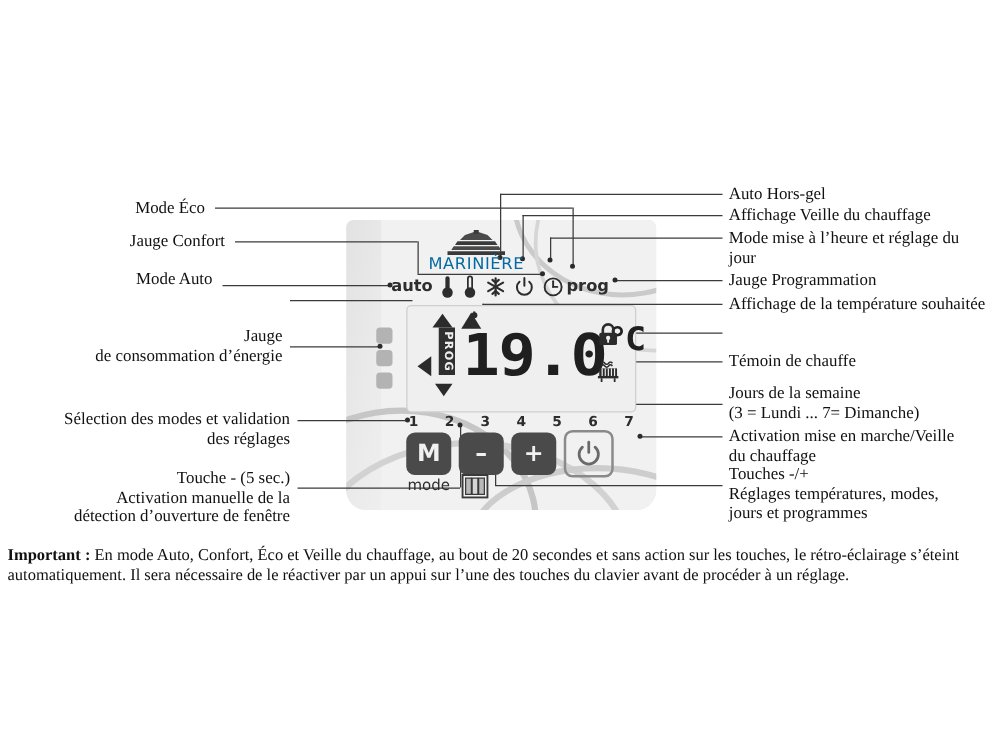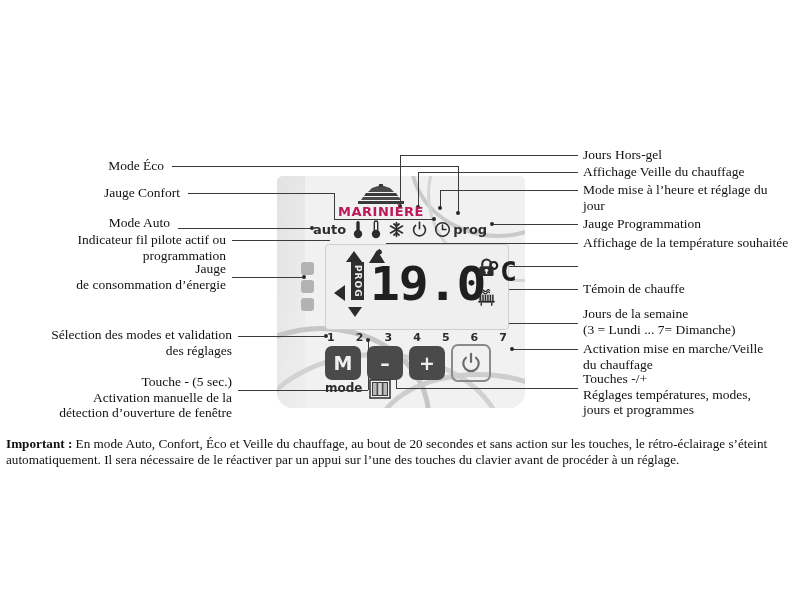--- a/index.html
+++ b/index.html
@@ -86,24 +86,24 @@
     left: 44px;
     top: 8px;
     width: 120px;
     text-align: center;
     z-index: 5;
   }
   #logo .crown { display: block; margin: 0 auto; }
   #logo .wordmark {
     display: block;
     font-family: "DejaVu Sans", sans-serif;
-    font-weight: bold;
+    font-weight: normal;
     font-size: 13px;
     letter-spacing: 0.5px;
-    color: #be185d;
+    color: #0369a1;
     margin-top: -2px;
   }
 
   
   #symbolrow {
     position: absolute;
     left: 36px;
     top: 42px;
     width: 200px;
     height: 22px;
@@ -231,21 +231,21 @@
     border: 2px solid #8a8a8a;
     color: #6a6a6a;
   }
   #mode-label {
     position: absolute;
     left: 48px;
     top: 205px;
     width: 36px;
     text-align: center;
     font-family: "DejaVu Sans", sans-serif;
-    font-weight: bold;
+    font-weight: normal;
     font-size: 12px;
     color: #2d2d2d;
     z-index: 6;
   }
   #window-icon {
     position: absolute;
     left: 92px;
     top: 203px;
     z-index: 6;
   }
@@ -422,43 +422,41 @@
   <div class="callout left" style="left:40px; top:185px; width:140px;">Jauge Confort</div>
   <div class="lead h" style="left:188px; top:193px; width:146px;"></div>
   <div class="lead v" style="left:334px; top:193px; height:26px;"></div>
   <div class="lead h" style="left:334px; top:219px; width:100px;"></div>
   <div class="dot" style="left:432px; top:217px;"></div>
 
   <div class="callout left" style="left:40px; top:215px; width:130px;">Mode Auto</div>
   <div class="lead h" style="left:178px; top:228px; width:134px;"></div>
   <div class="dot" style="left:310px; top:226px;"></div>
 
-  <div class="callout left" style="left:26px; top:232px; width:200px;">Indicateur fil pilote actif ou
-programmation</div>
   <div class="lead h" style="left:232px; top:240px; width:98px;"></div>
 
   <div class="callout left" style="left:26px; top:261px; width:200px;">Jauge
 de consommation d’énergie</div>
   <div class="lead h" style="left:232px; top:277px; width:72px;"></div>
   <div class="dot" style="left:302px; top:275px;"></div>
 
   <div class="callout left" style="left:20px; top:327px; width:212px;">Sélection des modes et validation
 des réglages</div>
   <div class="lead h" style="left:238px; top:336px; width:88px;"></div>
   <div class="dot" style="left:324px; top:334px;"></div>
 
   <div class="callout left" style="left:20px; top:374px; width:212px;">Touche - (5 sec.)
 Activation manuelle de la
 détection d’ouverture de fenêtre</div>
   <div class="lead h" style="left:238px; top:390px; width:130px;"></div>
   <div class="lead v" style="left:368px; top:340px; height:50px;"></div>
   <div class="dot" style="left:366px; top:338px;"></div>
 
   <div class="lead h" style="left:564px; top:155px; width:14px;"></div>
-  <div class="callout right" style="left:583px; top:147px; width:215px;">Jours Hors-gel</div>
+  <div class="callout right" style="left:583px; top:147px; width:215px;">Auto Hors-gel</div>
   <div class="lead v" style="left:400px; top:155px; height:50px;"></div>
   <div class="lead h" style="left:400px; top:155px; width:164px;"></div>
   <div class="dot" style="left:398px; top:204px;"></div>
 
   <div class="lead h" style="left:564px; top:172px; width:14px;"></div>
   <div class="callout right" style="left:583px; top:164px; width:215px;">Affichage Veille du chauffage</div>
   <div class="lead v" style="left:418px; top:172px; height:34px;"></div>
   <div class="lead h" style="left:418px; top:172px; width:146px;"></div>
   <div class="dot" style="left:416px; top:205px;"></div>
 

